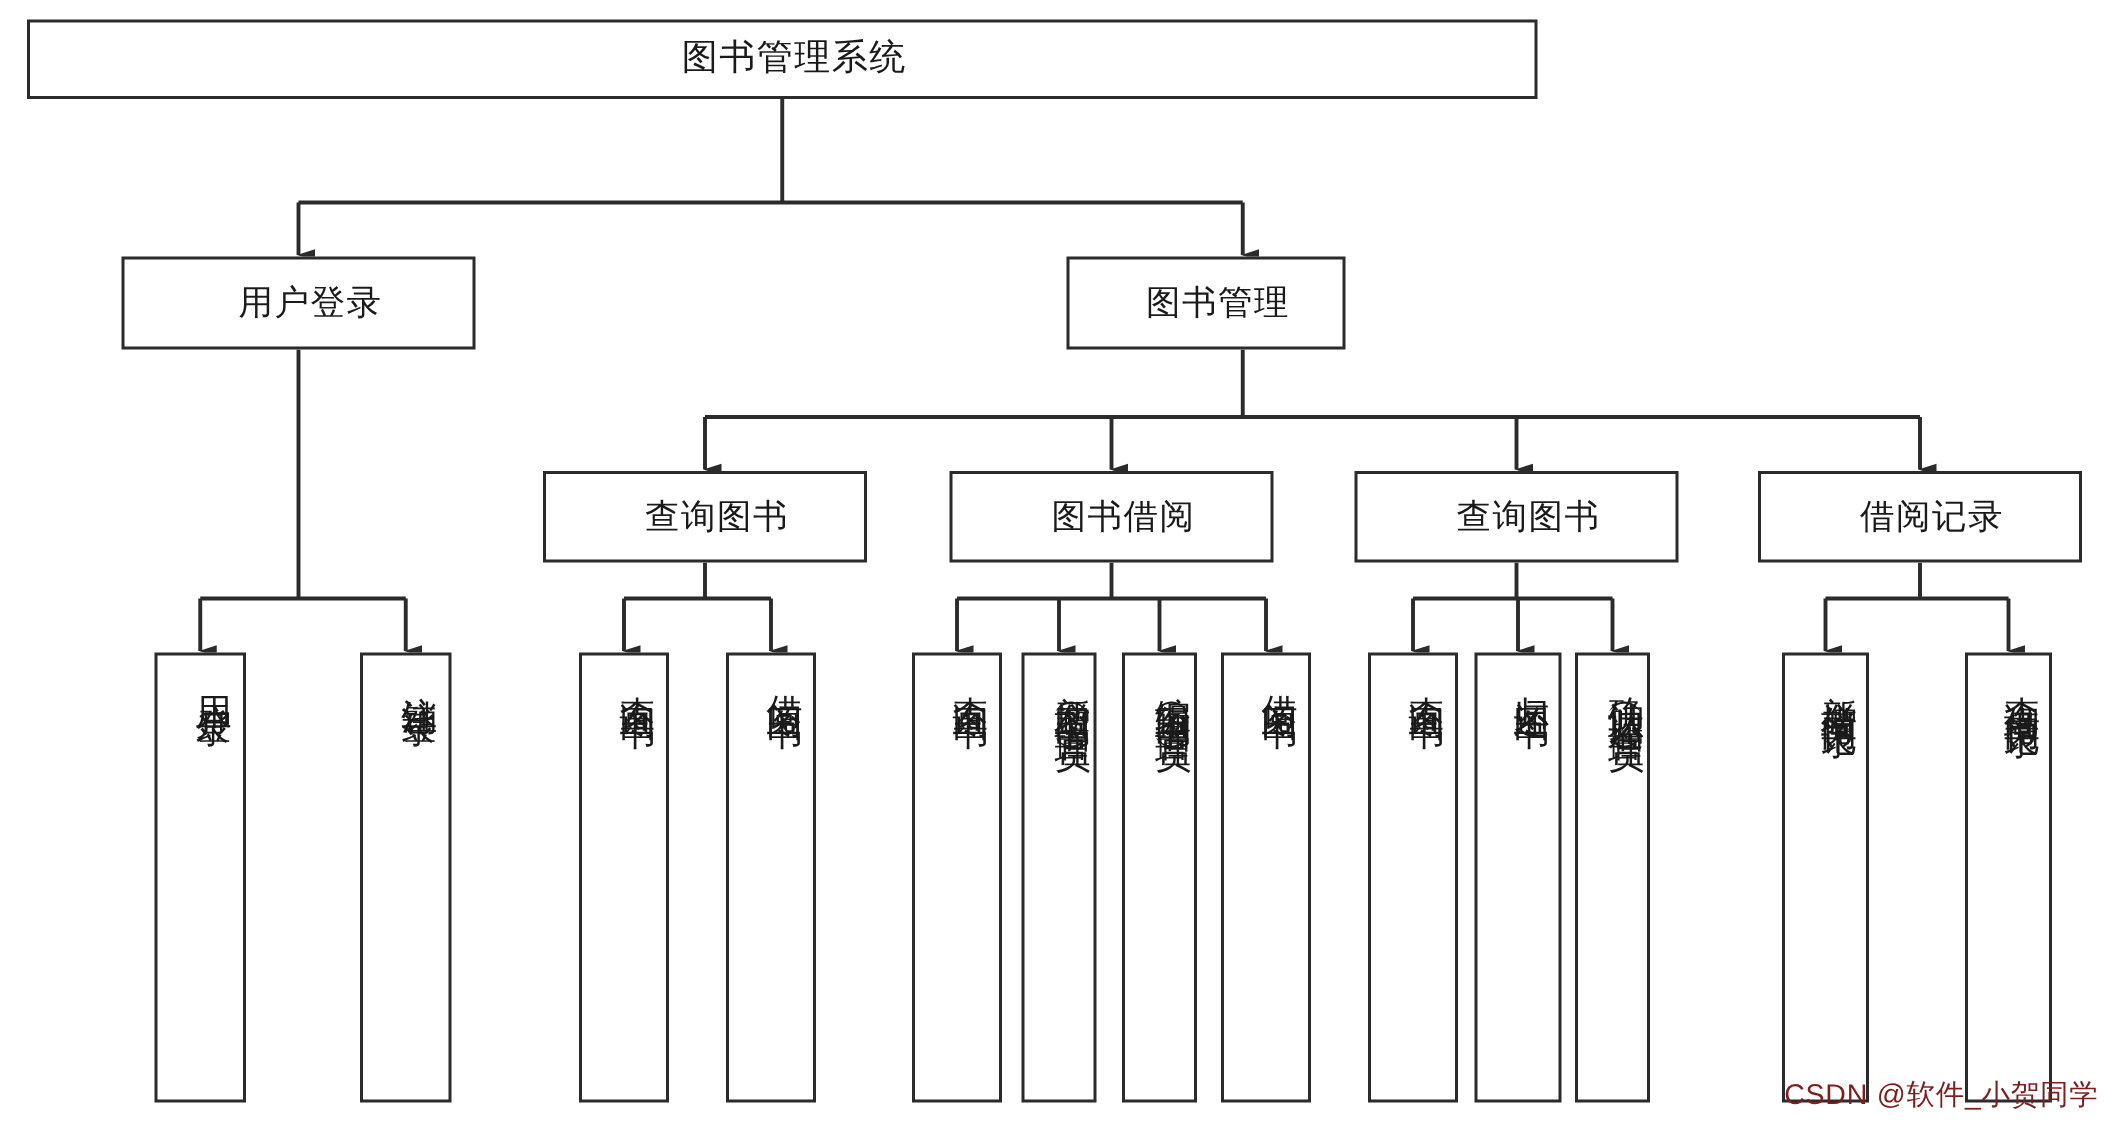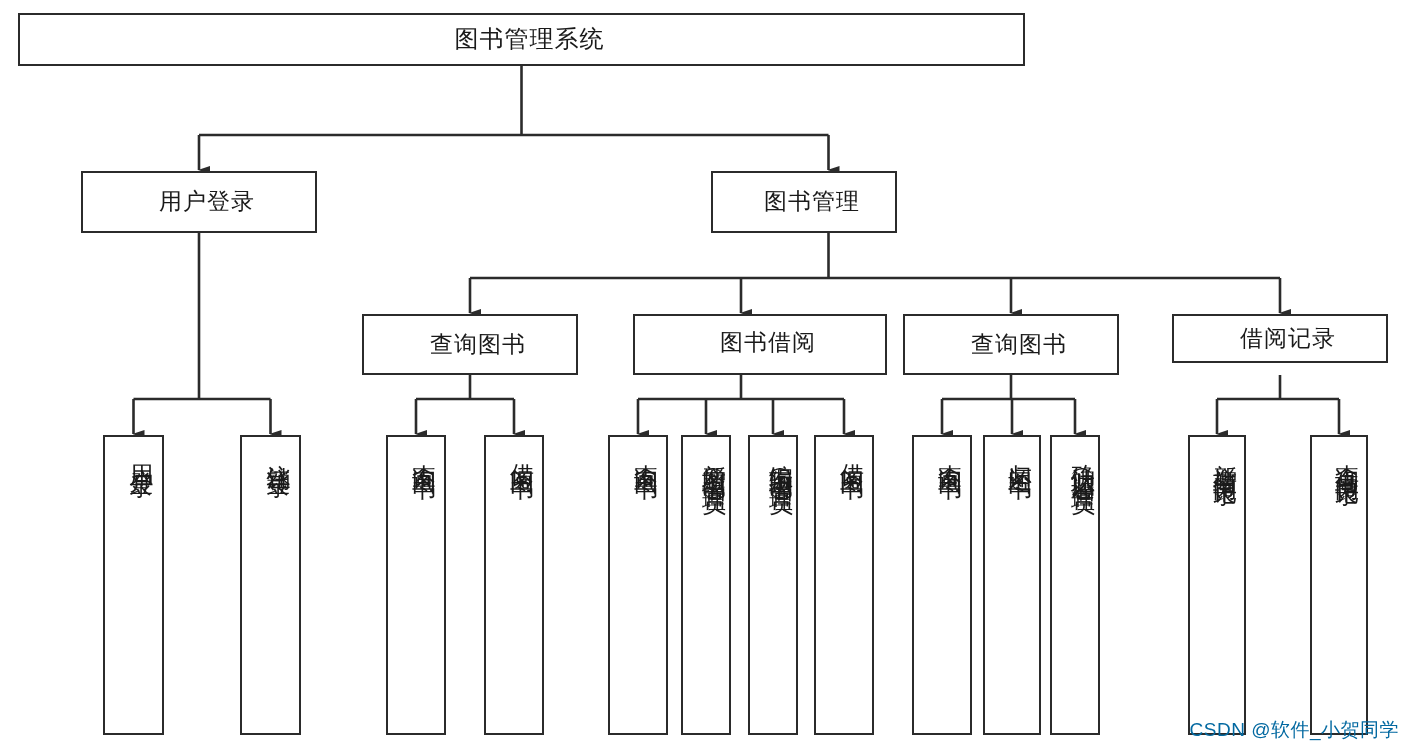--- a/index.html
+++ b/index.html
@@ -59,21 +59,21 @@
     line-height: 1;
   }
   .node.root .node-label {
     font-size: 24px;
   }
   #watermark {
     position: absolute;
     right: 6px;
     bottom: 4px;
     font-size: 19px;
-    color: #0369a1;
+    color: #7f1d1d;
     letter-spacing: 0.5px;
     z-index: 3;
     white-space: nowrap;
   }
 </style>
 </head>
 <body>
 
 <div id="canvas">
   <svg id="edges" viewBox="0 0 1405 747" preserveAspectRatio="none">
@@ -125,27 +125,27 @@
       </div>
       <div class="node horiz" style="left: 81px; top: 171px; width: 236px; height: 62px;">
         <span class="node-label">用户登录</span>
       </div>
       <div class="node horiz" style="left: 711px; top: 171px; width: 186px; height: 62px;">
         <span class="node-label">图书管理</span>
       </div>
       <div class="node horiz" style="left: 362px; top: 314px; width: 216px; height: 61px;">
         <span class="node-label">查询图书</span>
       </div>
-      <div class="node horiz" style="left: 633px; top: 314px; width: 254px; height: 61px; font-family: Liberation Mono, monospace;">
+      <div class="node horiz" style="left: 633px; top: 314px; width: 216px; height: 61px;">
         <span class="node-label">图书借阅</span>
       </div>
       <div class="node horiz" style="left: 903px; top: 314px; width: 216px; height: 61px;">
         <span class="node-label">查询图书</span>
       </div>
-      <div class="node horiz" style="left: 1172px; top: 314px; width: 216px; height: 49px;">
+      <div class="node horiz" style="left: 1172px; top: 314px; width: 216px; height: 61px;">
         <span class="node-label">借阅记录</span>
       </div>
       <div class="node vert" style="left: 103px; top: 435px; width: 61px; height: 300px;">
         <span class="node-label">用户登录</span>
       </div>
       <div class="node vert" style="left: 240px; top: 435px; width: 61px; height: 300px;">
         <span class="node-label">注销登录</span>
       </div>
       <div class="node vert" style="left: 386px; top: 435px; width: 60px; height: 300px;">
         <span class="node-label">查询图书</span>

